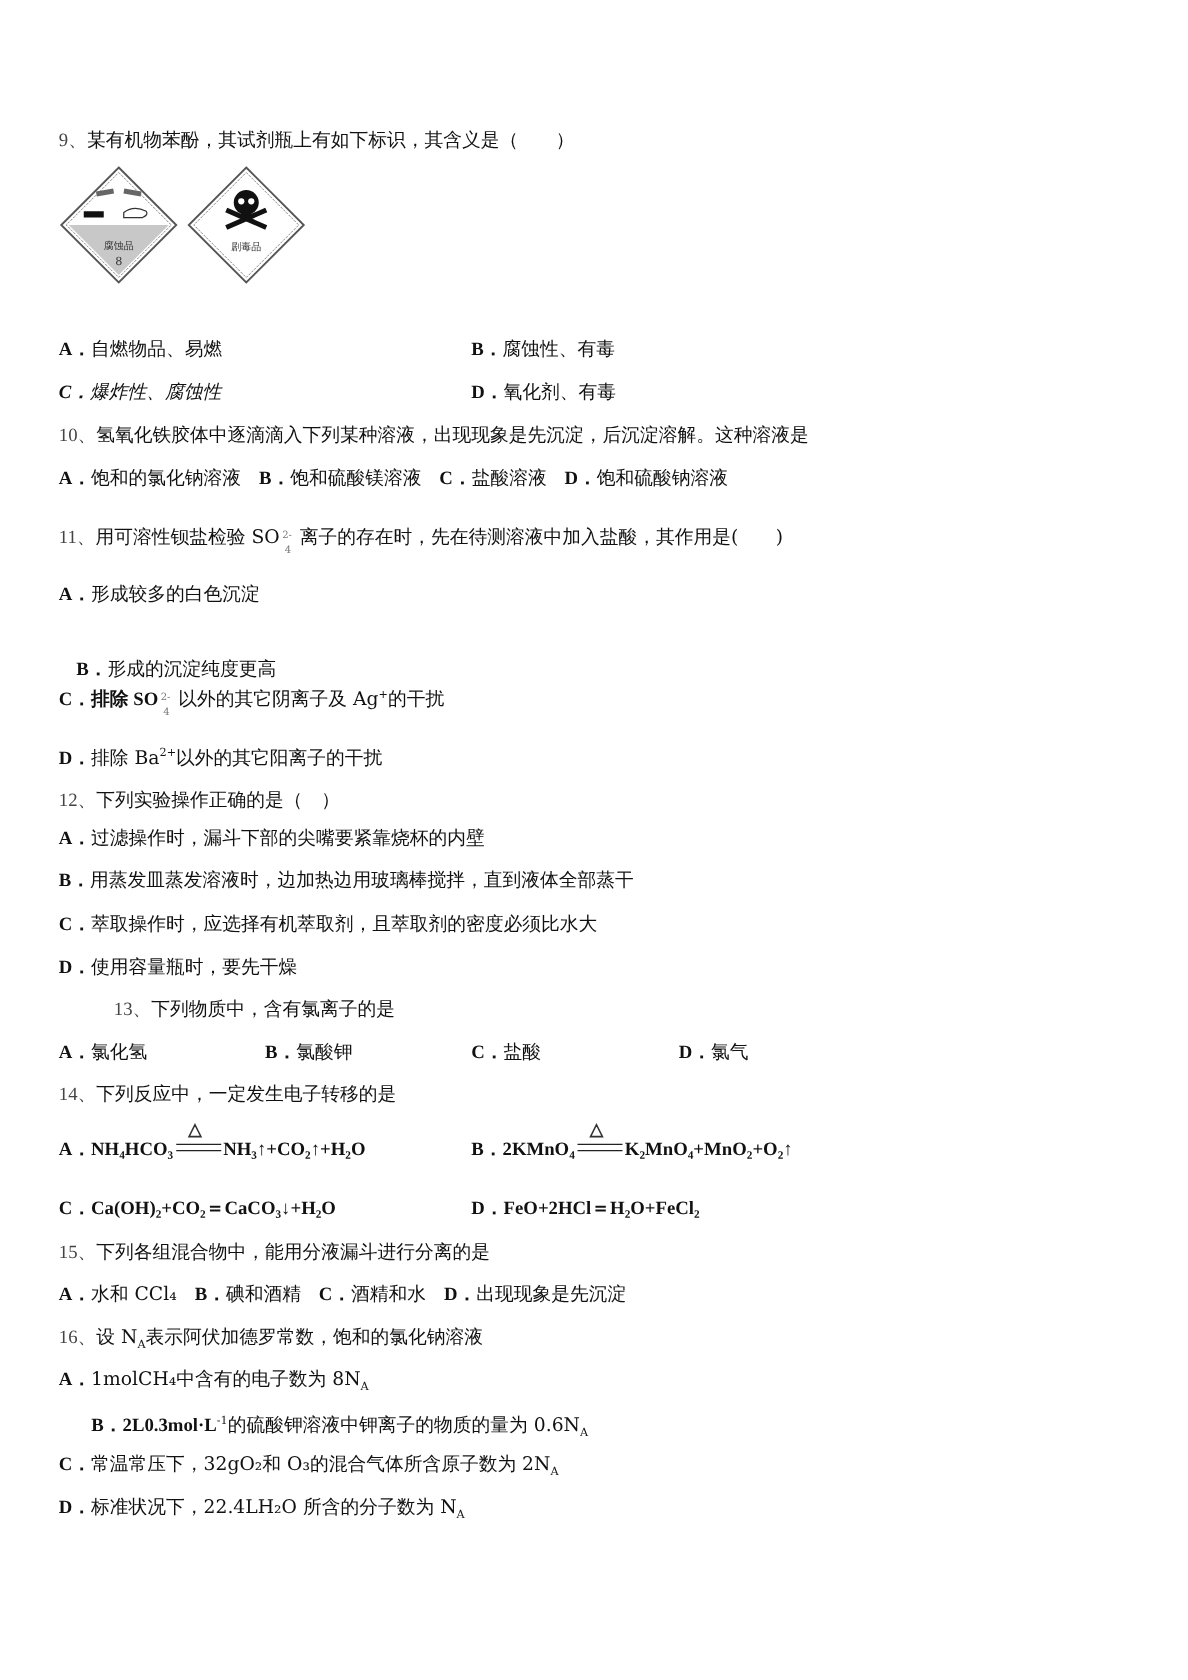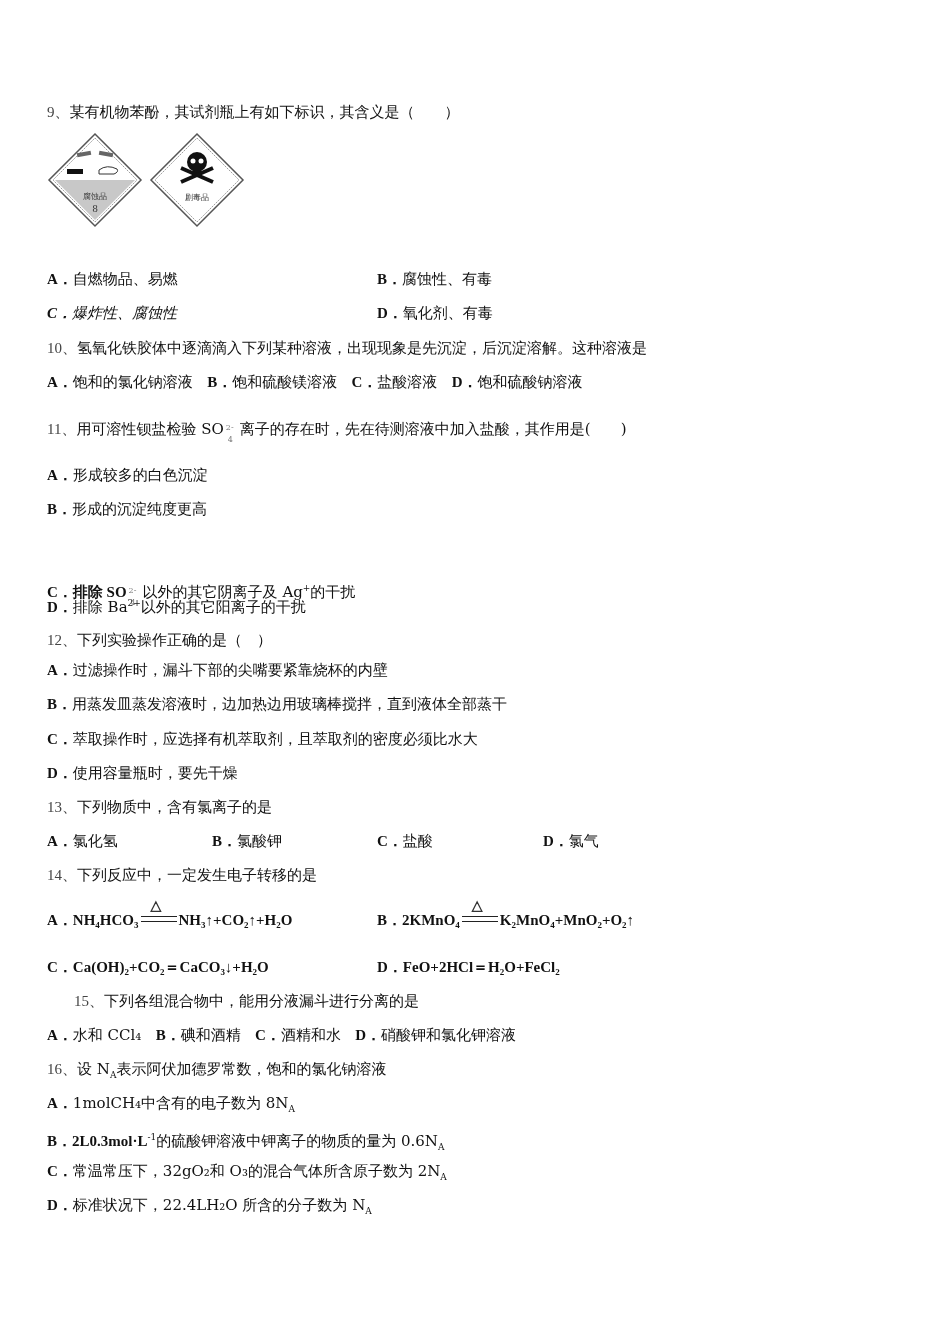--- a/index.html
+++ b/index.html
@@ -69,39 +69,39 @@
   <span><span class="opt-letter">C．</span><span>盐酸溶液</span></span>&nbsp;&nbsp;
   <span><span class="opt-letter">D．</span><span>饱和硫酸钠溶液</span></span>
 </div>
 
 <div class="line" style="top:419px;">
   <span class="qnum">11、</span><span>用可溶性钡盐检验 SO</span><span class="ionwrap"><span class="sp">2-</span><span class="sb">4</span></span><span>离子的存在时，先在待测溶液中加入盐酸，其作用是(　　)</span>
 </div>
 <div class="line" style="top:465px;">
   <span class="opt-letter">A．</span><span>形成较多的白色沉淀</span>
 </div>
-<div class="line" style="top:499px;">
+<div class="line" style="top:525px;margin-left:14px;">
   <span class="opt-letter">B．</span><span>形成的沉淀纯度更高</span>
 </div>
-<div class="line" style="top:578px;">
+<div class="line" style="top:546px;">
   <span class="opt-letter">C．</span><span class="bold">排除 SO</span><span class="ionwrap"><span class="sp">2-</span><span class="sb">4</span></span><span>以外的其它阴离子及 Ag</span><sup>+</sup><span>的干扰</span>
 </div>
 <div class="line" style="top:593px;">
   <span class="opt-letter">D．</span><span>排除 Ba</span><sup>2+</sup><span>以外的其它阳离子的干扰</span>
 </div>
 
 <div class="line" style="top:630px;">
   <span class="qnum">12、</span><span>下列实验操作正确的是（　）</span>
 </div>
 <div class="line" style="top:660px;"><span class="opt-letter">A．</span><span>过滤操作时，漏斗下部的尖嘴要紧靠烧杯的内壁</span></div>
 <div class="line" style="top:694px;"><span class="opt-letter">B．</span><span>用蒸发皿蒸发溶液时，边加热边用玻璃棒搅拌，直到液体全部蒸干</span></div>
 <div class="line" style="top:729px;"><span class="opt-letter">C．</span><span>萃取操作时，应选择有机萃取剂，且萃取剂的密度必须比水大</span></div>
 <div class="line" style="top:763px;"><span class="opt-letter">D．</span><span>使用容量瓶时，要先干燥</span></div>
 
-<div class="line" style="top:797px;">
+<div class="line" style="top:797px;margin-left:44px;">
   <span class="qnum">13、</span><span>下列物质中，含有氯离子的是</span>
 </div>
 <div class="line" style="top:831px;">
   <span class="cell" style="left:0;"><span class="opt-letter">A．</span><span>氯化氢</span></span>
   <span class="cell" style="left:165px;"><span class="opt-letter">B．</span><span>氯酸钾</span></span>
   <span class="cell" style="left:330px;"><span class="opt-letter">C．</span><span>盐酸</span></span>
   <span class="cell" style="left:496px;"><span class="opt-letter">D．</span><span>氯气</span></span>
 </div>
 
 <div class="line" style="top:865px;">
@@ -109,37 +109,37 @@
 </div>
 <div class="line" style="top:910px;">
   <span class="cell bold" style="left:0;"><span class="opt-letter">A．</span><span>NH₄HCO₃</span><span class="heat"><span class="tri">△</span><span class="eq"></span></span><span>NH₃↑+CO₂↑+H₂O</span></span>
   <span class="cell bold" style="left:330px;"><span class="opt-letter">B．</span><span>2KMnO₄</span><span class="heat"><span class="tri">△</span><span class="eq"></span></span><span>K₂MnO₄+MnO₂+O₂↑</span></span>
 </div>
 <div class="line" style="top:957px;">
   <span class="cell bold" style="left:0;"><span class="opt-letter">C．</span><span>Ca(OH)₂+CO₂＝CaCO₃↓+H₂O</span></span>
   <span class="cell bold" style="left:330px;"><span class="opt-letter">D．</span><span>FeO+2HCl＝H₂O+FeCl₂</span></span>
 </div>
 
-<div class="line" style="top:991px;margin-left:27px;">
+<div class="line" style="top:991px;">
   <span class="qnum">15、</span><span>下列各组混合物中，能用分液漏斗进行分离的是</span>
 </div>
 <div class="line" style="top:1025px;">
   <span><span class="opt-letter">A．</span><span>水和 CCl₄</span></span>&nbsp;&nbsp;
   <span><span class="opt-letter">B．</span><span>碘和酒精</span></span>&nbsp;&nbsp;
   <span><span class="opt-letter">C．</span><span>酒精和水</span></span>&nbsp;&nbsp;
-  <span><span class="opt-letter">D．</span><span>硝酸钾和氯化钾溶液</span></span>
+  <span><span class="opt-letter">D．</span><span>出现现象是先沉淀</span></span>
 </div>
 
 <div class="line" style="top:1059px;">
   <span class="qnum">16、</span><span>设 N</span><sub>A</sub><span>表示阿伏加德罗常数，饱和的氯化钠溶液</span>
 </div>
 <div class="line" style="top:1093px;">
   <span class="opt-letter">A．</span><span>1molCH₄中含有的电子数为 8N</span><sub>A</sub>
 </div>
-<div class="line" style="top:1127px;">
+<div class="line" style="top:1127px;margin-left:26px;">
   <span class="opt-letter">B．</span><span class="bold">2L0.3mol·L</span><sup>-1</sup><span>的硫酸钾溶液中钾离子的物质的量为 0.6N</span><sub>A</sub>
 </div>
 <div class="line" style="top:1161px;">
   <span class="opt-letter">C．</span><span>常温常压下，32gO₂和 O₃的混合气体所含原子数为 2N</span><sub>A</sub>
 </div>
 <div class="line" style="top:1195px;">
   <span class="opt-letter">D．</span><span>标准状况下，22.4LH₂O 所含的分子数为 N</span><sub>A</sub>
 </div>
 
 </body></html>

